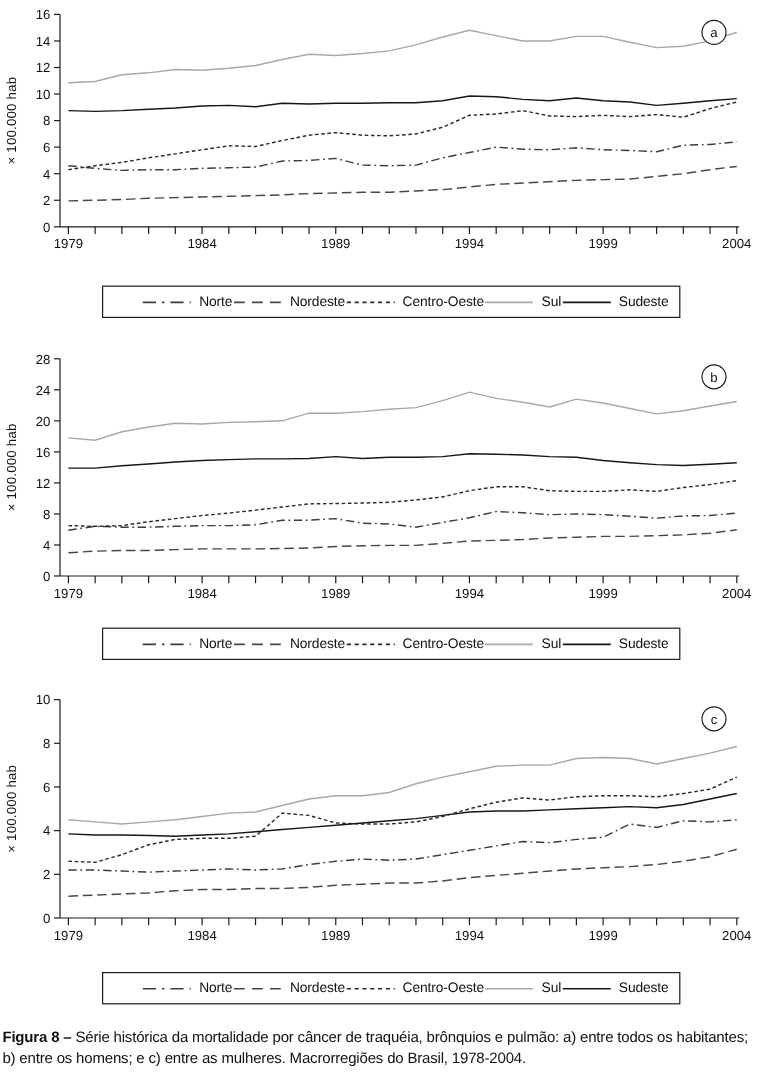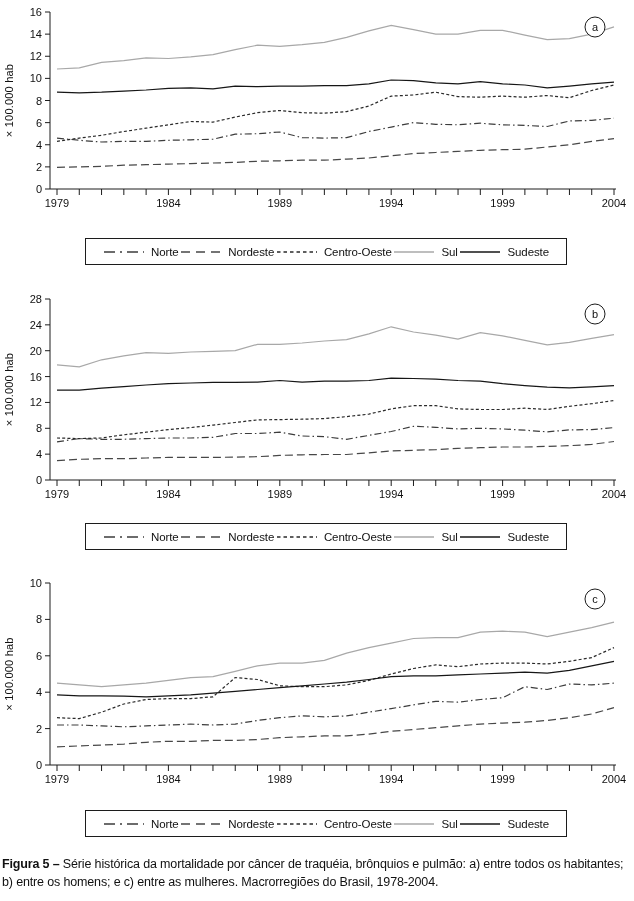--- a/index.html
+++ b/index.html
@@ -8,21 +8,21 @@
   svg.chart{position:absolute;left:0;overflow:visible;}
   .ax{stroke:#1c1c1c;stroke-width:1;fill:none;}
   .tick{font-family:"Liberation Sans",sans-serif;font-size:11px;fill:#111;}
   .ty{text-anchor:end;}
   .tx{text-anchor:middle;}
   .yl{text-anchor:middle;font-size:11px;letter-spacing:.2px;}
   .plabel-c{fill:#fff;stroke:#1c1c1c;stroke-width:1;}
   .plabel-t{text-anchor:middle;font-size:11px;}
   .legend{position:absolute;left:85px;width:482px;height:27px;border:1px solid #1c1c1c;
           box-sizing:border-box;display:flex;align-items:center;justify-content:space-between;
-          padding:0 17px;background:#fff;}
+          padding:0 32px;background:#fff;}
   .litem{display:flex;align-items:center;gap:6px;}
   .llabel{font-size:11.5px;color:#111;letter-spacing:-.1px;white-space:nowrap;}
   .caption{position:absolute;top:855px;left:2px;width:632px;margin:0;
            font-size:12.5px;line-height:1.45;color:#111;letter-spacing:-.15px;}
   .cap-b{font-weight:700;}
 </style>
 </head>
 <body>
 
 <div class="page">
@@ -296,14 +296,14 @@
         <span class="llabel">Sul</span>
       </span>
       <span class="litem">
         <svg width="42" height="10">
           <line x1="1" y1="5" x2="41" y2="5" stroke="#161616" stroke-width="1.3"></line>
         </svg>
         <span class="llabel">Sudeste</span>
       </span>
     </div>
 
-  <p class="caption"><span class="cap-b">Figura 5 –</span><span> Série histórica da mortalidade por câncer de traquéia, brônquios e pulmão: a) entre todos os habitantes; b) entre os homens; e c) entre as mulheres. Macrorregiões do Brasil, 1978-2004.</span></p>
+  <p class="caption"><span class="cap-b">Figura 8 –</span><span> Série histórica da mortalidade por câncer de traquéia, brônquios e pulmão: a) entre todos os habitantes; b) entre os homens; e c) entre as mulheres. Macrorregiões do Brasil, 1978-2004.</span></p>
 </div>
 
 </body></html>

